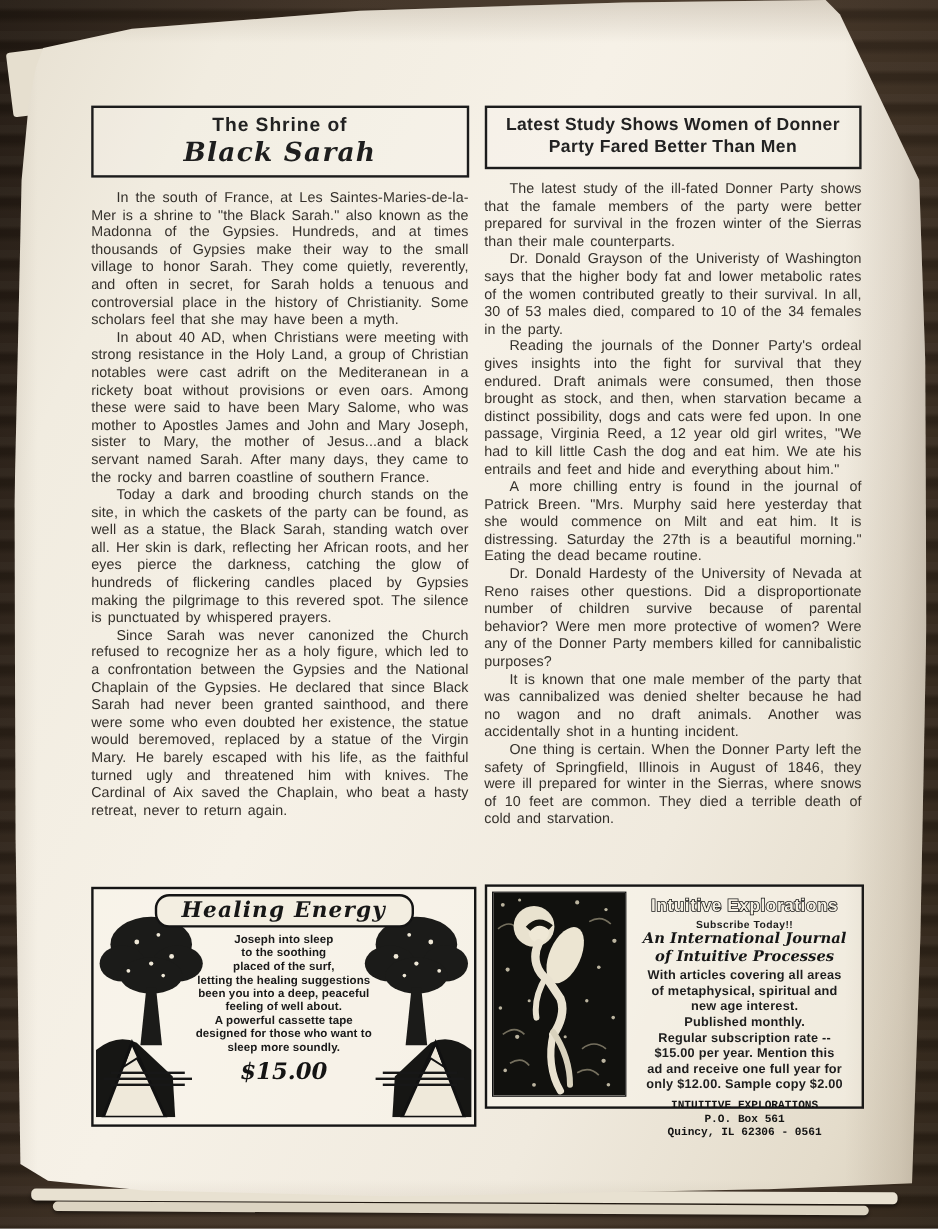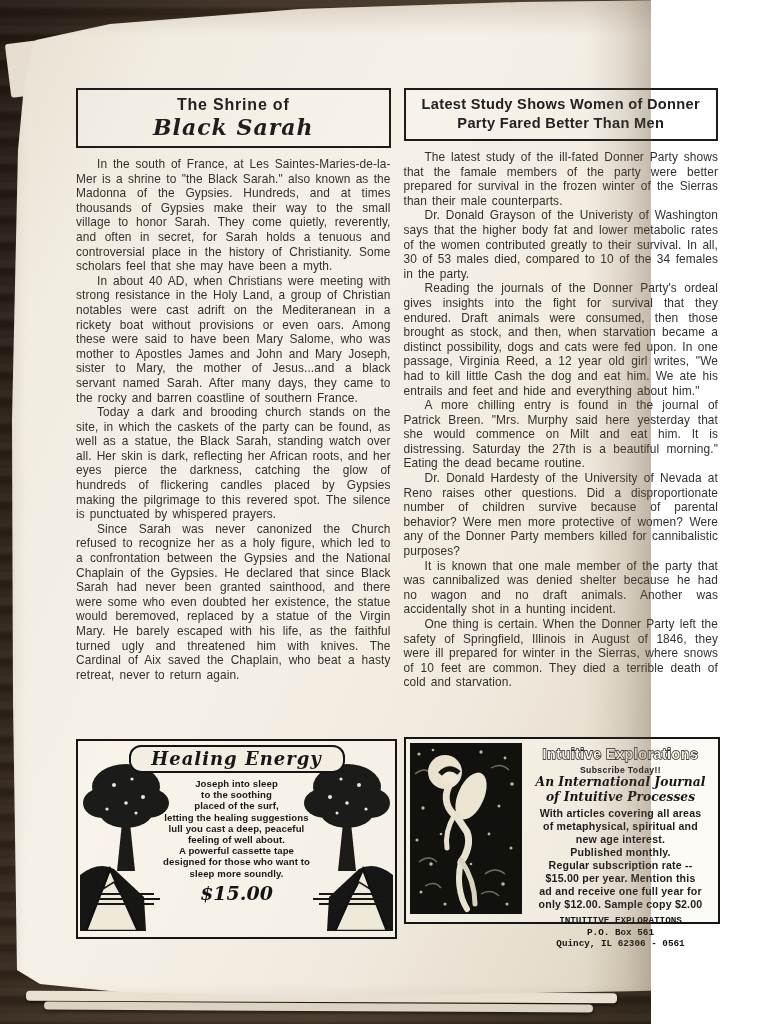--- a/index.html
+++ b/index.html
@@ -1,18 +1,18 @@
 <!DOCTYPE html>
 <html><head>
 <meta charset="utf-8">
 <style>
   html,body{margin:0;padding:0;}
   body{width:782px;height:1024px;overflow:hidden;
        font-family:"Liberation Sans","DejaVu Sans",sans-serif;}
-  .stage{position:relative;width:651px;height:1024px;
+  .stage{position:relative;width:782px;height:1024px;
          background:
            repeating-linear-gradient(180deg, rgba(255,255,255,.04) 0 6px, rgba(0,0,0,.16) 10px 14px, rgba(255,255,255,.02) 20px 26px),
            linear-gradient(100deg,#241b13 0%,#3d2f22 30%,#463628 60%,#2f2418 100%);
          }
   
   .sheet-corner{position:absolute;left:8px;top:42px;width:34px;height:54px;background:#e6dfcf;
                 transform:rotate(-7deg);border-radius:3px;}
   .sheet-edge{position:absolute;background:#e8e1d1;border-radius:4px;box-shadow:0 2px 3px rgba(0,0,0,.45);}
   .sheet-edge.e1{left:26px;right:34px;top:992px;height:10px;transform:rotate(.25deg);}
   .sheet-edge.e2{left:44px;right:58px;top:1003px;height:8px;background:#dcd4c2;transform:rotate(.3deg);}
@@ -158,21 +158,21 @@
         <path d="M30,110 L23,130 L34,123 L41,136" fill="none" stroke="#111" stroke-width="1.5"></path>
       </svg>
 
       <div class="h-banner">Healing Energy</div>
 
       <div class="h-body">
         <div>Joseph into sleep</div>
         <div>to the soothing</div>
         <div>placed of the surf,</div>
         <div>letting the healing suggestions</div>
-        <div>lull you cast a deep, peaceful</div>
+        <div>been you into a deep, peaceful</div>
         <div>feeling of well about.</div>
         <div>A powerful cassette tape</div>
         <div>designed for those who want to</div>
         <div>sleep more soundly.</div>
       </div>
 
       <div class="h-price">$15.00</div>
 
 
       <div class="flourish fl-l">

